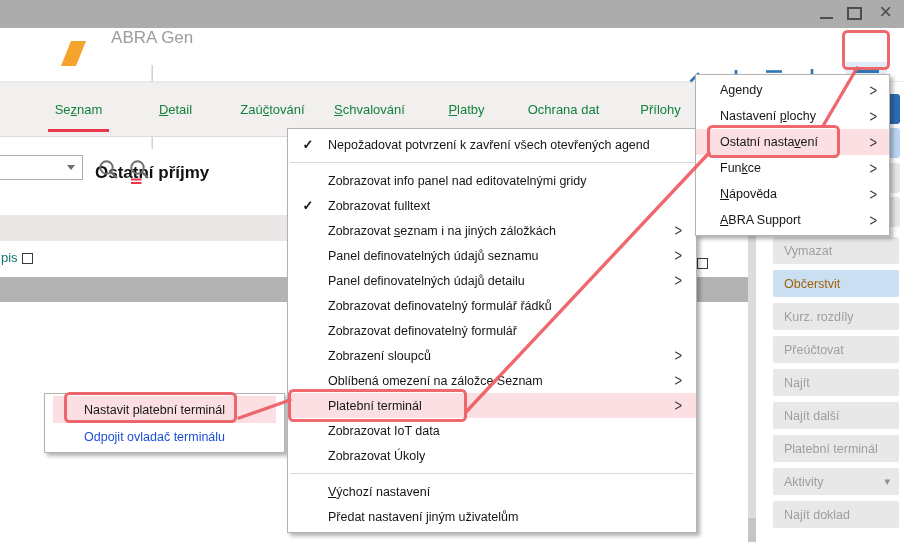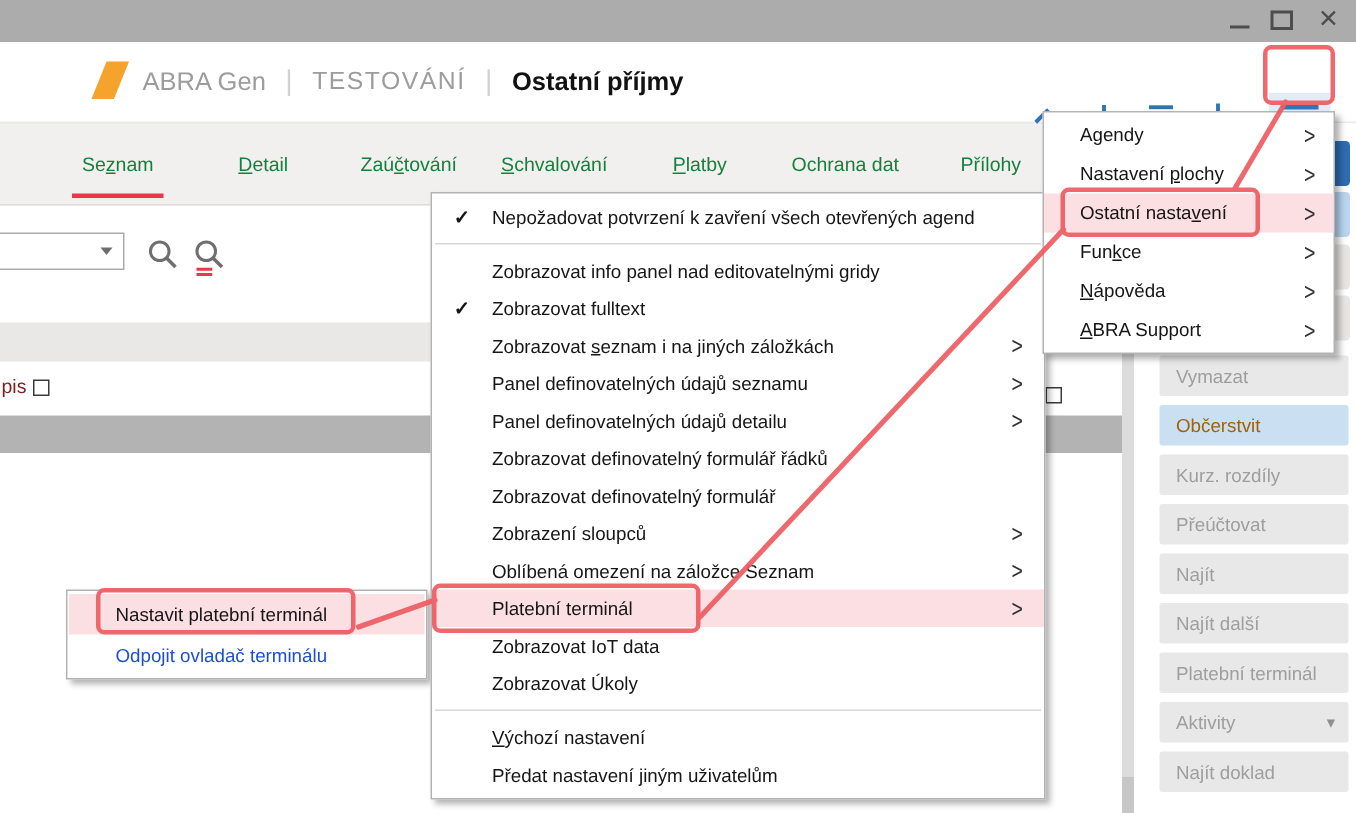--- a/index.html
+++ b/index.html
@@ -9,21 +9,21 @@
 
   
   .titlebar{position:absolute;left:0;top:0;width:904px;height:28px;background:#acacac;}
   .win-min{position:absolute;right:71px;top:17px;width:13px;height:2px;background:#4d4d4d;}
   .win-max{position:absolute;right:42px;top:7px;width:11px;height:9px;border:2px solid #4d4d4d;background:transparent;}
   .win-close{position:absolute;right:12px;top:-1px;font-size:22px;color:#4d4d4d;line-height:26px;}
 
   
   .header{position:absolute;left:0;top:28px;width:904px;height:53px;background:#fff;border-bottom:2px solid #eceae9;}
   .logo{position:absolute;left:66px;top:13px;width:15px;height:25px;background:#f5a32d;transform:skewX(-22deg);}
-  .htext{position:absolute;left:95px;top:0;height:53px;display:flex;align-items:center;gap:13px;white-space:nowrap;}
+  .htext{position:absolute;left:95px;top:0;height:53px;display:flex;align-items:center;gap:13px;white-space:nowrap;flex-direction:column;}
   .app{font-size:17px;color:#9c9c9c;}
   .hsep{font-size:19px;color:#d2d2d2;}
   .env{font-size:16.5px;color:#9c9c9c;letter-spacing:1px;}
   .agtitle{font-size:17px;color:#121212;font-weight:700;}
   .navicons{position:absolute;left:686px;top:40px;display:flex;gap:14px;}
   .navicons svg{display:block;}
   .hamb{position:absolute;left:846px;top:34px;width:41px;height:33px;background:#e2ecf8;
         display:flex;flex-direction:column;justify-content:center;align-items:center;gap:4px;}
   .hamb i{display:block;width:25px;height:3px;background:#2e75b6;}
 
@@ -34,21 +34,21 @@
   .tab.active::after{content:'';position:absolute;left:18px;right:18px;bottom:4px;height:3px;background:#e8374a;}
 
   
   .combo{position:absolute;left:-32px;top:155px;width:115px;height:25px;background:#fff;border:1px solid #ababab;box-sizing:border-box;}
   .combo .ca{position:absolute;right:7px;top:9px;width:0;height:0;border-left:4px solid transparent;border-right:4px solid transparent;border-top:5px solid #6e6e6e;}
   .mag1{position:absolute;left:97px;top:158px;}
   .mag2{position:absolute;left:128px;top:158px;}
 
   
   .band1{position:absolute;left:0;top:215px;width:290px;height:26px;background:#e9e8e7;}
-  .gridheadtext{position:absolute;left:1px;top:250px;font-size:13px;color:#7f1d1d;}
+  .gridheadtext{position:absolute;left:1px;top:250px;font-size:13px;color:#0f766e;}
   .cb{position:absolute;width:9px;height:9px;border:1.5px solid #3a3a3a;background:#fff;}
   .cb1{left:22px;top:253px;}
   .cb2{left:697px;top:258px;}
   .selrow{position:absolute;left:0;top:277px;width:748px;height:25px;background:#b3b3b3;}
   .vscroll{position:absolute;left:748px;top:215px;width:18px;height:327px;background:#dcdcdc;}
   .vthumb{position:absolute;left:748px;top:518px;width:18px;height:24px;background:#c6c6c6;}
 
   
   .sidebar{position:absolute;left:756px;top:82px;width:148px;height:460px;background:#fff;}
   .frag{position:absolute;left:888px;width:12px;height:30px;border-radius:0 3px 3px 0;z-index:5;}
@@ -68,21 +68,21 @@
   .mrow{height:25px;display:flex;align-items:center;font-size:12.5px;color:#161616;white-space:nowrap;}
   .mrow .chk{width:40px;text-align:center;font-size:13px;font-weight:600;flex:0 0 auto;}
   .mrow .arr{margin-left:auto;padding-right:14px;font-size:13px;color:#333;display:inline-block;transform:scaleY(1.25);}
   .mrow.hl{background:#fbdfe2;text-align:right;}
   .msep{height:1px;background:#d8d8d8;margin:5px 2px;}
 
   #rightmenu{left:695px;top:74px;width:195px;padding:2px 0;z-index:12;}
   #rightmenu .mrow{height:26px;padding-left:24px;}
   #rightmenu .arr{padding-right:12px;}
 
-  #submenu{left:44px;top:393px;width:241px;padding:2px 1px;z-index:10;}
+  #submenu{left:44px;top:393px;width:241px;padding:2px 8px;z-index:10;}
   #submenu .mrow{height:27px;padding-left:31px;}
   #submenu .mrow.dis{color:#1d4ed8;}
 
   
   .anno{position:absolute;left:0;top:0;z-index:100;pointer-events:none;}
 </style>
 </head>
 <body>
 
 <div class="titlebar">

